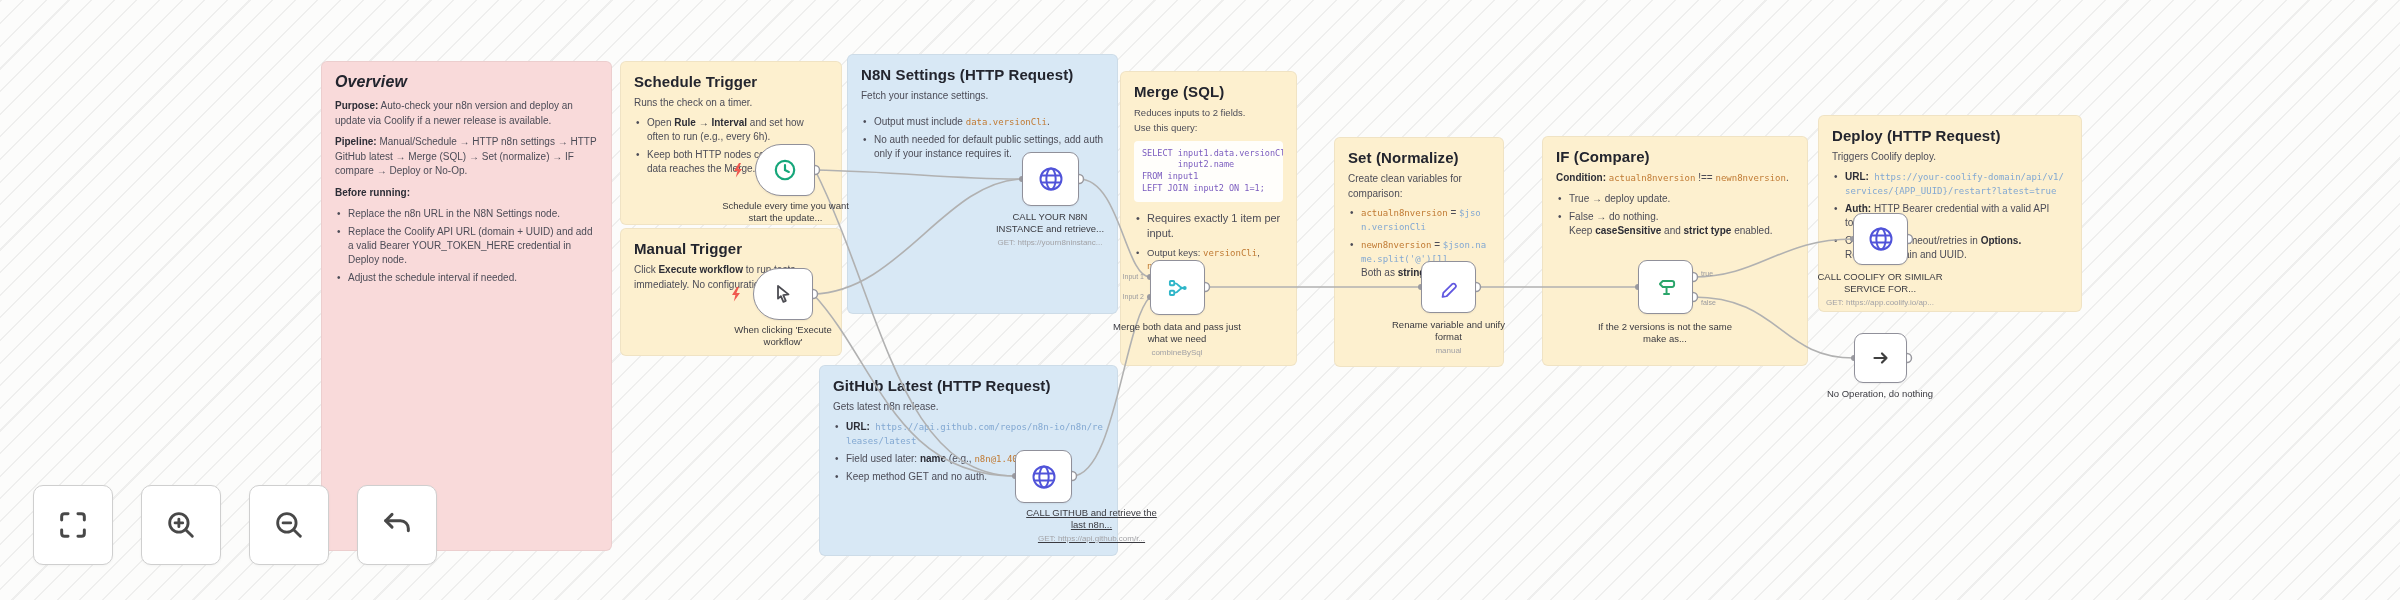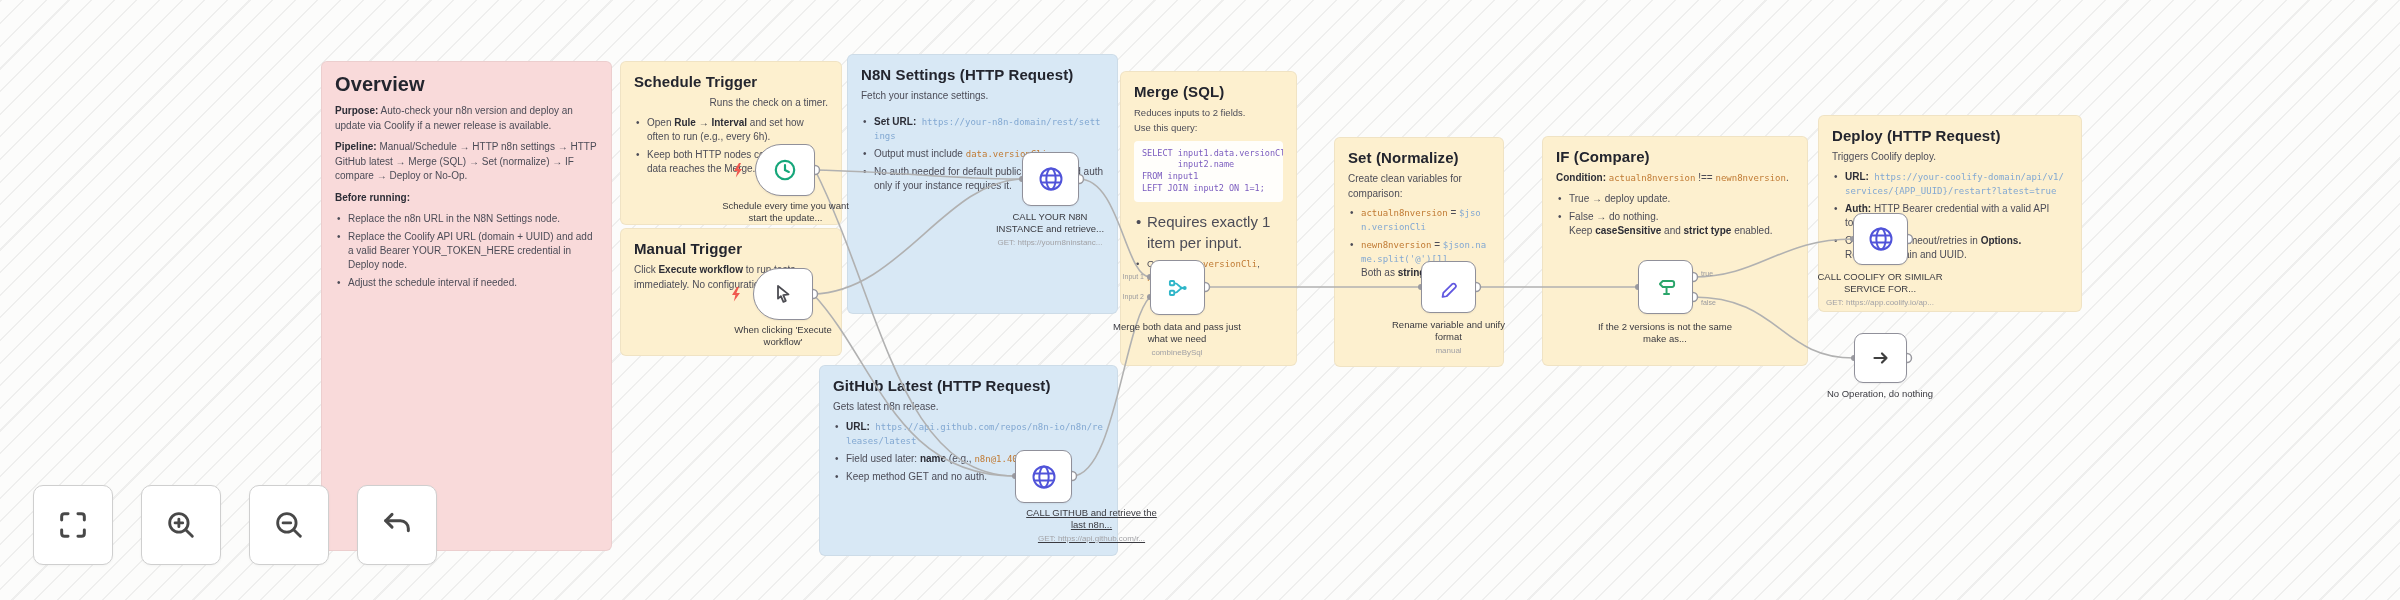--- a/index.html
+++ b/index.html
@@ -13,21 +13,21 @@
     position:absolute; inset:0; width:2400px; height:600px;
     background-image:repeating-linear-gradient(135deg, rgba(120,120,120,0.10) 0px, rgba(120,120,120,0.10) 1.5px, transparent 1.5px, transparent 16px);
     background-color:#fcfcfb;
   }
   
   .note { position:absolute; border-radius:6px; padding:11px 13px; border:1px solid rgba(0,0,0,0.05); }
   .note.yellow { background:#fdf0cf; }
   .note.blue   { background:#d8e8f5; }
   .note.pink   { background:#f9dada; }
   .note h2 { font-size:15px; font-weight:700; color:#23252e; margin-bottom:6px; letter-spacing:.1px; }
-  .note.pink h2 { font-size:20px; margin-bottom:8px; }
+  .note.pink h2 { font-size:16px; margin-bottom:8px;font-style:italic; }
   .note p  { font-size:10px; color:#4c4c57; line-height:1.45; margin-bottom:7px; }
   .note b  { color:#2c2d36; }
   .note ul { list-style:none; margin:2px 0 0 2px; }
   .note li { font-size:10px; color:#4c4c57; line-height:1.4; margin-bottom:4px; padding-left:11px; position:relative; }
   .note li::before { content:"•"; position:absolute; left:0; top:0; color:#4c4c57; }
   .url  { font-family:"DejaVu Sans Mono", monospace; font-size:9px; color:#82a8d2; word-break:break-all; }
   .code { font-family:"DejaVu Sans Mono", monospace; font-size:9px; color:#c07a33; }
   .sqlbox { background:rgba(255,255,255,0.92); border-radius:4px; padding:7px 8px; margin:6px 0 9px 0; overflow:hidden; }
   .sql-line { font-family:"DejaVu Sans Mono", monospace; font-size:8.5px; color:#7b5cbf; white-space:pre; line-height:1.4; }
   
@@ -55,37 +55,36 @@
     <p><b>Before running:</b></p>
     <ul>
       <li><span>Replace the n8n URL in the N8N Settings node.</span></li>
       <li><span>Replace the Coolify API URL (domain + UUID) and add a valid Bearer YOUR_TOKEN_HERE credential in Deploy node.</span></li>
       <li><span>Adjust the schedule interval if needed.</span></li>
     </ul>
   </div>
 
   <div class="note yellow" style="left:620px;top:61px;width:222px;height:164px;">
     <h2>Schedule Trigger</h2>
-    <p style="margin-bottom:5px;text-align:right;">Runs the check on a timer.</p>
+    <p style="margin-bottom:5px;">Runs the check on a timer.</p>
     <ul>
       <li><span>Open </span><b>Rule → Interval</b><span> and set how often to run (e.g., every 6h).</span></li>
       <li><span>Keep both HTTP nodes connected so data reaches the Merge.</span></li>
     </ul>
   </div>
 
   <div class="note yellow" style="left:620px;top:228px;width:222px;height:128px;">
     <h2>Manual Trigger</h2>
     <p><span>Click </span><b>Execute workflow</b><span> to run tests immediately. No configuration required.</span></p>
   </div>
 
   <div class="note blue" style="left:847px;top:54px;width:271px;height:260px;">
     <h2>N8N Settings (HTTP Request)</h2>
     <p style="margin-bottom:11px;">Fetch your instance settings.</p>
     <ul>
-      <li><b>Set URL:</b><span class="url"> https://your-n8n-domain/rest/settings</span></li>
       <li><span>Output must include </span><span class="code">data.versionCli</span><span>.</span></li>
       <li><span>No auth needed for default public settings, add auth only if your instance requires it.</span></li>
     </ul>
   </div>
 
   <div class="note blue" style="left:819px;top:365px;width:299px;height:191px;">
     <h2>GitHub Latest (HTTP Request)</h2>
     <p style="margin-bottom:5px;">Gets latest n8n release.</p>
     <ul>
       <li><b>URL:</b><span class="url"> https://api.github.com/repos/n8n-io/n8n/releases/latest</span></li>
@@ -98,21 +97,21 @@
     <h2>Merge (SQL)</h2>
     <p style="margin-bottom:1px;font-size:9.5px;">Reduces inputs to 2 fields.</p>
     <p style="margin-bottom:2px;font-size:9.5px;">Use this query:</p>
     <div class="sqlbox">
       <div class="sql-line">SELECT input1.data.versionCli AS ve</div>
       <div class="sql-line">       input2.name            AS na</div>
       <div class="sql-line">FROM input1</div>
       <div class="sql-line">LEFT JOIN input2 ON 1=1;</div>
     </div>
     <ul style="font-size:9.5px;">
-      <li style="font-size:15px;"><span>Requires exactly 1 item per input.</span></li>
+      <li style="font-size:11px;"><span>Requires exactly 1 item per input.</span></li>
       <li style="font-size:9.5px;"><span>Output keys: </span><span class="code">versionCli</span><span>, </span><span class="code">name</span><span>.</span></li>
     </ul>
   </div>
 
   <div class="note yellow" style="left:1334px;top:137px;width:170px;height:230px;">
     <h2>Set (Normalize)</h2>
     <p style="margin-bottom:5px;">Create clean variables for comparison:</p>
     <ul>
       <li><span class="code">actualn8nversion</span><span> = </span><span class="url">$json.versionCli</span></li>
       <li><span class="code">newn8nversion</span><span> = </span><span class="url">$json.name.split('@')[1]</span><br>

